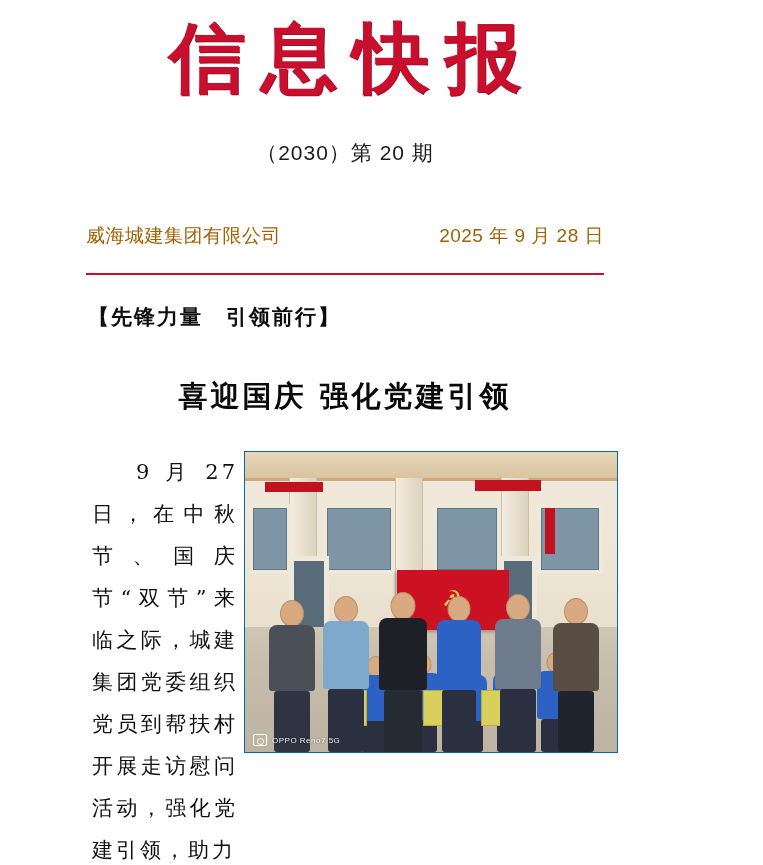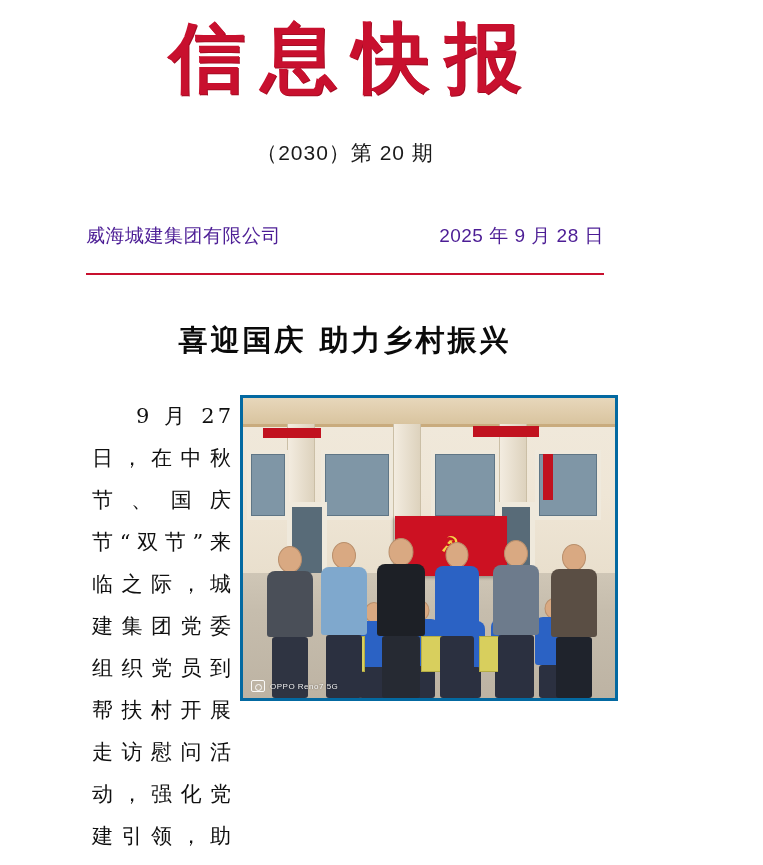--- a/index.html
+++ b/index.html
@@ -48,21 +48,21 @@
 
   
   .meta-row {
     margin-top: 56px;
     padding: 0 86px 0 86px;
     display: flex;
     justify-content: space-between;
     align-items: baseline;
     font-family: "Liberation Sans", sans-serif;
     font-size: 19px;
-    color: #4c1d95;
+    color: #a16207;
     letter-spacing: 0.5px;
   }
   .rule {
     margin: 24px 86px 0 86px;
     height: 2px;
     background: #c8102e;
   }
 
   
   .section-tag {
@@ -114,21 +114,21 @@
     text-indent: 44px;
   }
 
   
   .photo {
     position: relative;
     width: 372px;
     height: 300px;
     overflow: hidden;
     background: #9db2c4;
-    border: 3px solid #0369a1;
+    border: 1px solid #0369a1;
     flex: none;
   }
   .sky {
     position: absolute;
     inset: 0;
     background: linear-gradient(#d7e3ec 0%, #e6eef3 28%, #e9e3d8 29%, #e9e3d8 100%);
   }
   .building {
     position: absolute;
     left: 0; top: 0; width: 100%; height: 175px;
@@ -260,22 +260,23 @@
     <div class="issue-line">（2030）第 20 期</div>
   </div>
 
   <div class="meta-row">
     <div>威海城建集团有限公司</div>
     <div>2025 年 9 月 28 日</div>
   </div>
 
   <div class="rule"></div>
 
-
-  <div class="headline">喜迎国庆  助力乡村振兴</div>
+  <div class="section-tag">【先锋力量　引领前行】</div>
+
+  <div class="headline">喜迎国庆  强化党建引领</div>
 
   <div class="body-area">
 
     <div class="body-text">9 月 27 日，在中秋节、国庆节“双节”来临之际，城建集团党委组织党员到帮扶村开展走访慰问活动，强化党建引领，助力</div>
 
     <div class="photo">
       <div class="sky"></div>
       <div class="building">
         <div class="roof"></div>
         <div class="pillar" style="left:44px"></div>

